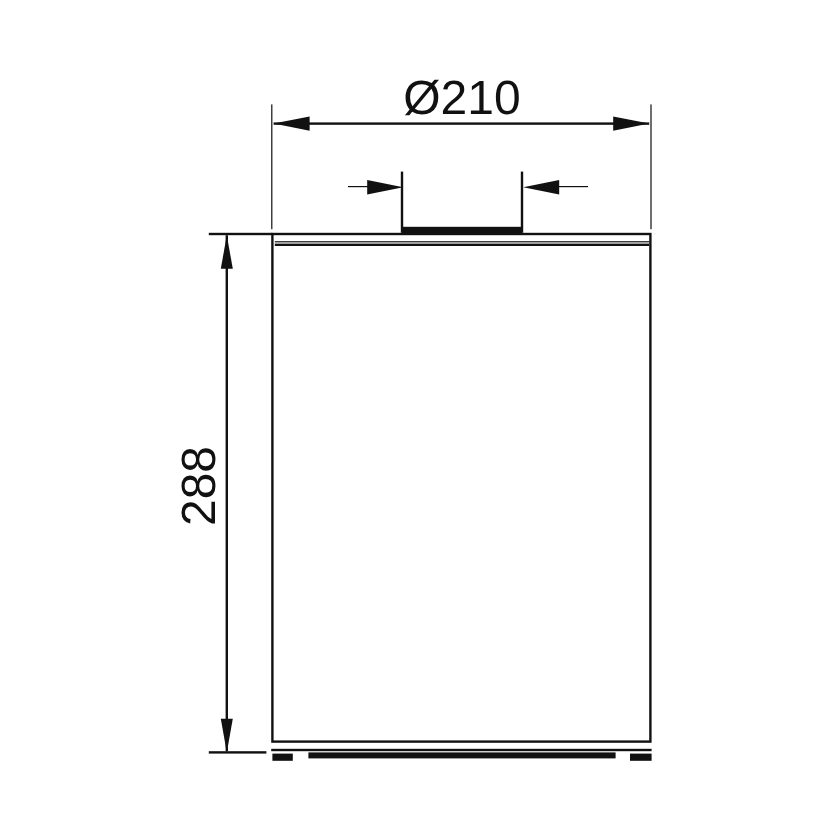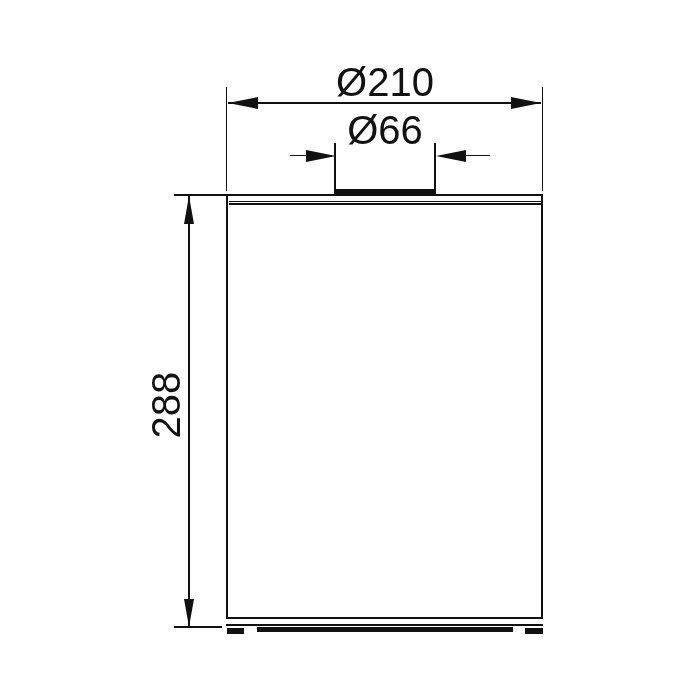--- a/index.html
+++ b/index.html
@@ -70,21 +70,20 @@
   <div class="arr left" style="left:228.4px; top:97px;"></div>
   <div class="arr right" style="left:511.4px; top:97px;"></div>
   <div class="dim-label" style="left:285px; top:61.5px; width:200px; height:41px;">Ø210</div>
 
   <div class="ln" style="left:334.4px; top:143px; width:1.4px; height:51px;"></div>
   <div class="ln" style="left:434.4px; top:143px; width:1.4px; height:51px;"></div>
   <div class="ln" style="left:290px; top:154.9px; width:23px; height:1.4px;"></div>
   <div class="ln" style="left:457px; top:154.9px; width:33px; height:1.4px;"></div>
   <div class="arr right" style="left:305.8px; top:149.9px;"></div>
   <div class="arr left" style="left:435.8px; top:149.9px;"></div>
-  <div class="dim-label" style="left:285px; top:110px; width:200px; height:41px;">Ø66</div>
 
   <div class="ln" style="left:174px; top:194.2px; width:53px; height:1.4px;"></div>
   <div class="ln" style="left:174px; top:626.2px; width:48px; height:1.4px;"></div>
   <div class="ln" style="left:188.4px; top:196px; width:1.4px; height:430px;"></div>
   <div class="arr up" style="left:183.7px; top:195.6px;"></div>
   <div class="arr down" style="left:183.7px; top:598.6px;"></div>
   <div class="dim-label vertical" style="left:106px; top:385px; width:120px; height:40px;">288</div>
 
 </div>
 

